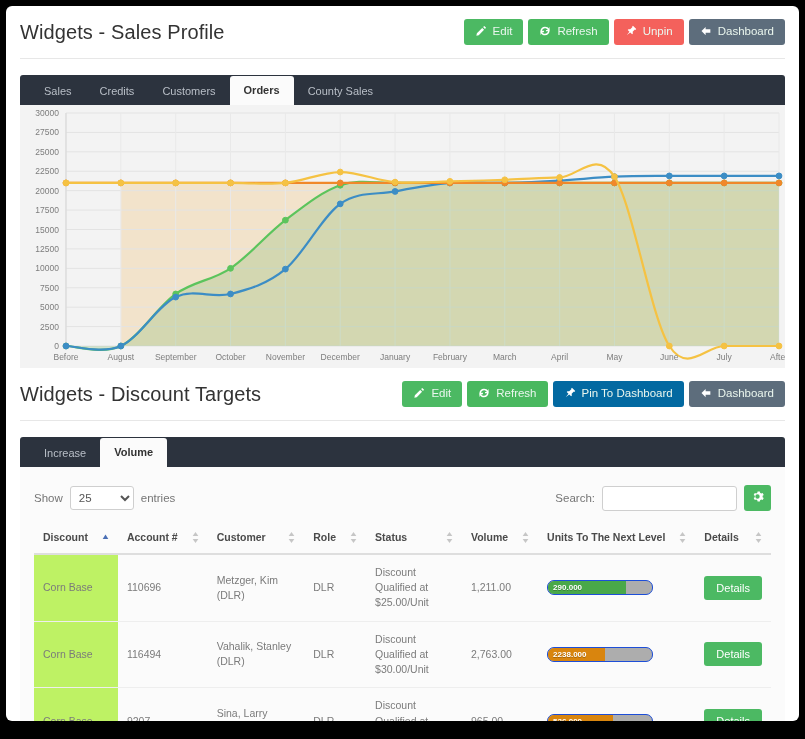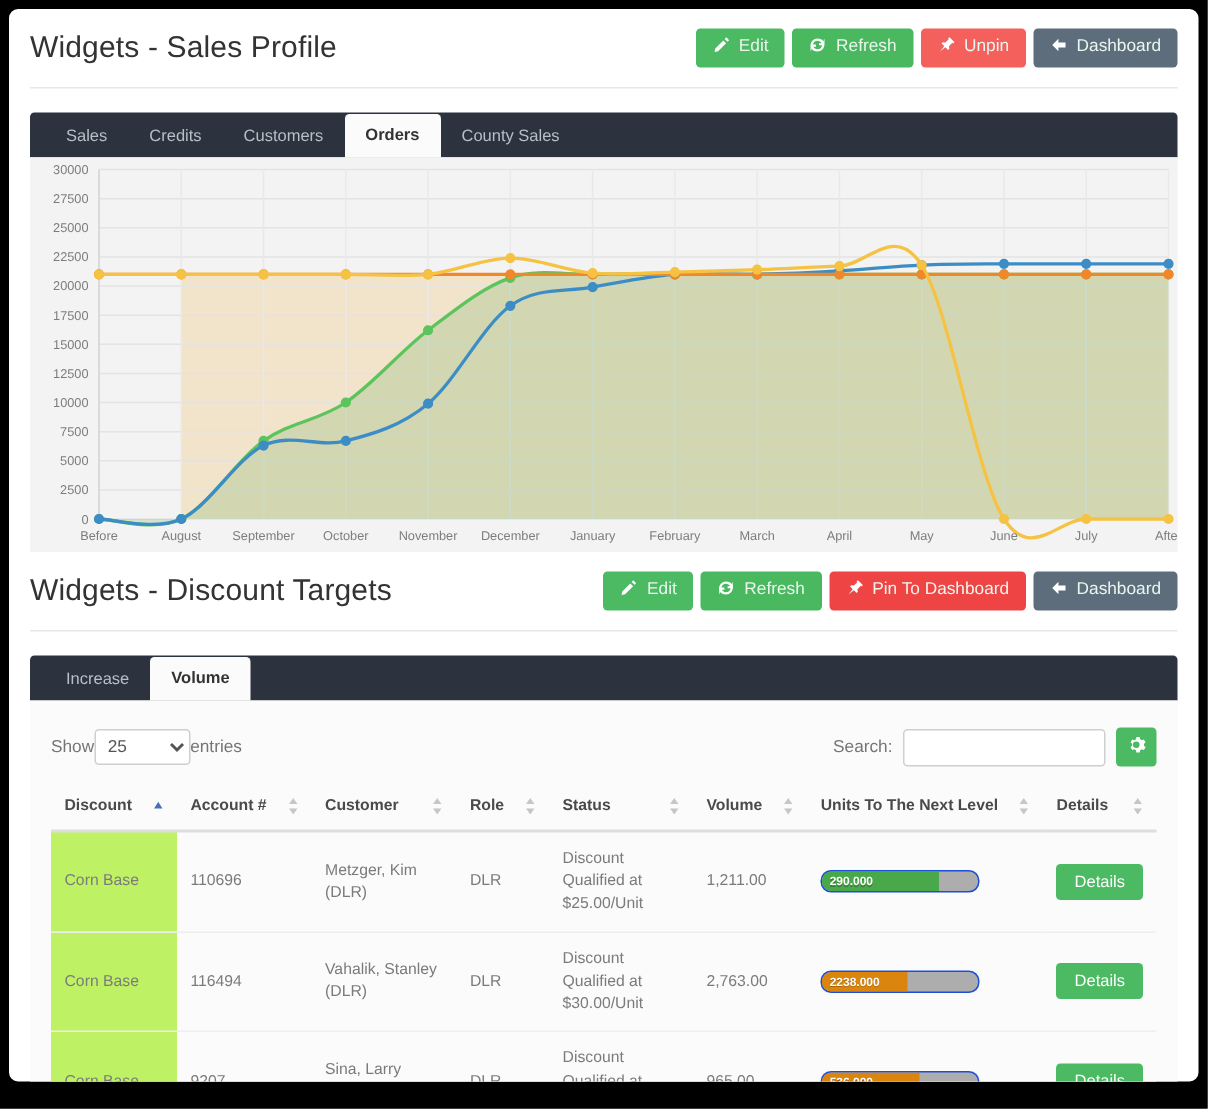--- a/index.html
+++ b/index.html
@@ -35,21 +35,21 @@
     border: none; border-radius: 3px;
     font-size: 11.5px; color: #fff;
     cursor: pointer; white-space: nowrap;
     line-height: 1;
   }
   .btn .lbl { color: #eaf6ee; }
   .btn-green  { background: #4cb963; }
   .btn-green2 { background: #49b85f; }
   .btn-red    { background: #f4615c; }
   .btn-slate  { background: #5d6d7c; }
-  .btn-orange { background: #ef4444; }
+  .btn-orange { background: #0369a1; }
   .btn svg { width: 12px; height: 12px; fill: #fff; flex: 0 0 auto; }
 
   .hr { height: 1px; background: #e7e7e7; margin: 0 14px; }
 
   
   .panel { margin: 16px 14px 0 14px; }
   .tabbar {
     background: #2c333e;
     border-radius: 3px 3px 0 0;
     display: flex; align-items: flex-end;
@@ -70,21 +70,21 @@
 
   
   .chart-wrap { position: relative; height: 263px; background: #f3f3f3; }
   .chart-wrap svg { display: block; width: 100%; height: 100%; }
   .ytick { font-size: 8.5px; fill: #7d7d7d; text-anchor: end; font-family: "Liberation Sans", sans-serif; }
   .xtick { font-size: 8.5px; fill: #7d7d7d; text-anchor: middle; font-family: "Liberation Sans", sans-serif; }
 
   
   .table-body { background: #fbfbfb; padding: 14px 14px 0 14px; }
   .table-controls { display: flex; align-items: center; height: 34px; }
-  .show-entries { font-size: 11.5px; color: #757575; display: flex; align-items: center; }
+  .show-entries { font-size: 11.5px; color: #757575; display: flex; align-items: center; gap: 7px; }
   .len-select {
     font-size: 11.5px; color: #555; padding: 3px 4px;
     border: 1px solid #cfcfcf; border-radius: 3px; background: #fff;
     height: 24px; width: 64px;
   }
   .search-box { margin-left: auto; display: flex; align-items: center; gap: 7px; }
   .search-label { font-size: 11.5px; color: #757575; }
   .search-input {
     width: 135px; height: 25px;
     border: 1px solid #cfcfcf; border-radius: 3px;

